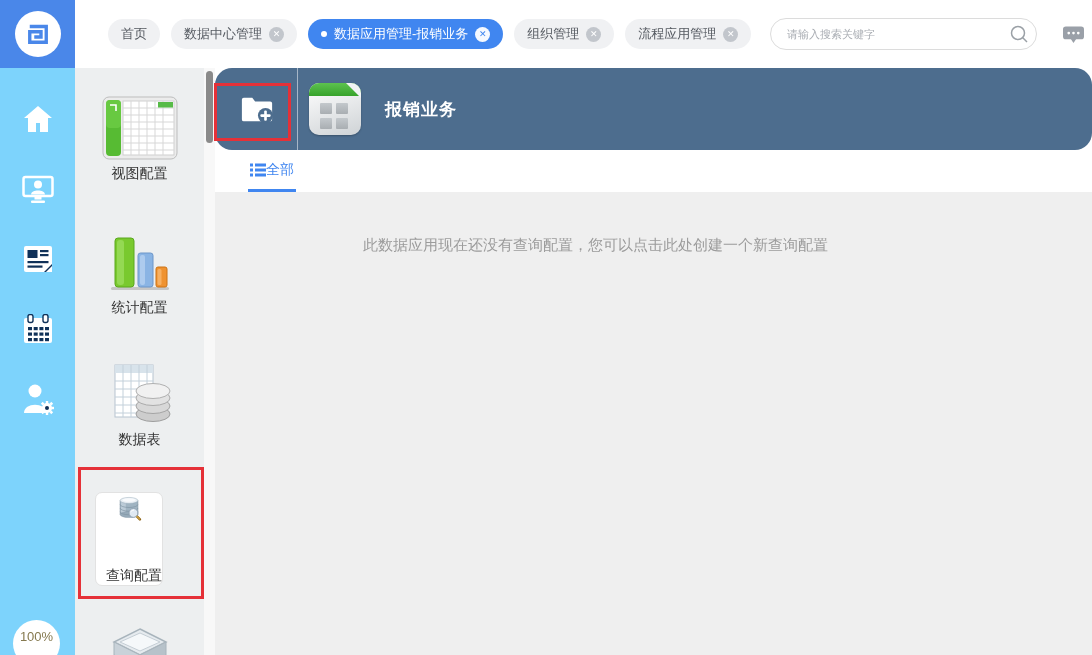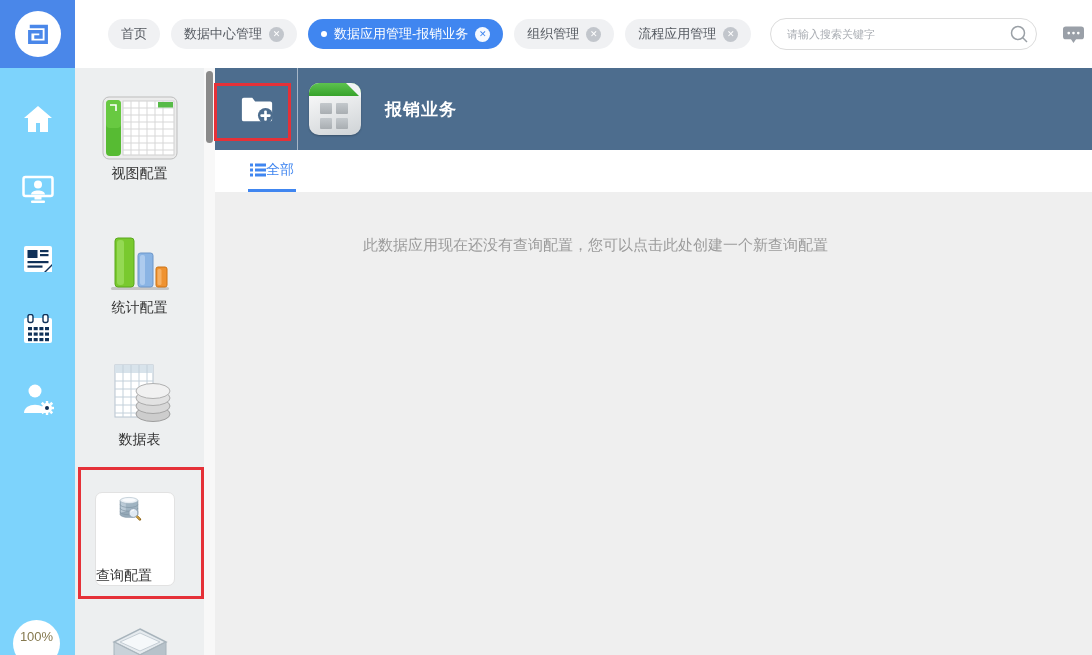--- a/index.html
+++ b/index.html
@@ -20,23 +20,23 @@
     background:#fff; color:#85794f; font-size:13px; display:flex; justify-content:center;
     padding-top:9px; cursor:pointer; }
 
   
   .module-sidebar { position:absolute; left:75px; top:68px; width:140px; height:587px; background:#edeff0; }
   .mod-scroll-track { position:absolute; right:0; top:0; width:11px; height:100%; background:#f8f8f8; }
   .mod-scroll-thumb { position:absolute; right:2px; top:3px; width:7px; height:72px; border-radius:4px; background:#8a8a8a; }
   .mod-item { position:absolute; left:0; width:129px; display:flex; flex-direction:column;
     align-items:center; cursor:pointer; }
   .mod-label { margin-top:5px; font-size:14px; color:#333; }
-  .mod-card { position:absolute; left:20px; top:424px; width:80px; height:94px; background:#fff;
+  .mod-card { position:absolute; left:20px; top:424px; width:68px; height:94px; background:#fff;
     border:1px solid #e2e2e2; border-radius:7px; display:flex; flex-direction:column;
-    align-items:flex-start; padding-top:3px; cursor:pointer;gap:46px; }
+    align-items:flex-end; padding-top:3px; cursor:pointer;gap:46px; }
   .mod-card .mod-label { margin-top:0; }
   .mod-partial { position:absolute; left:0; top:560px; width:129px; height:27px; overflow:hidden;
     display:flex; justify-content:center; cursor:pointer; }
 
   
   .annot { position:absolute; border:3px solid #e53138; z-index:50; pointer-events:none; }
   .annot-folder { left:214px; top:83px; width:77px; height:58px; }
   .annot-query { left:78px; top:467px; width:126px; height:132px; }
 
   
@@ -52,21 +52,21 @@
   .search-wrap { position:absolute; left:695px; top:18px; width:267px; height:32px;
     border:1px solid #dcdcdc; border-radius:16px; background:#fff; display:flex; align-items:center; }
   .search-input { flex:1; border:none; outline:none; background:transparent; padding:0 8px 0 16px;
     font-size:11px; color:#333; font-family:inherit; }
   .search-input::placeholder { color:#a9adb3; }
   .search-icon-btn { width:34px; height:30px; display:flex; align-items:center; justify-content:center; cursor:pointer; }
   .msg-icon { position:absolute; left:988px; top:26px; cursor:pointer; }
 
   
   .main { position:absolute; left:215px; top:68px; width:877px; height:587px; }
-  .main-header { position:absolute; left:0; top:0; width:877px; height:82px; background:#4d6d8e; }
+  .main-header { position:absolute; left:0; top:0; width:877px; height:82px; background:#4d6d8e;border-radius:17px; }
   .folder-btn { position:absolute; left:23px; top:25px; width:38px; height:32px; display:flex;
     align-items:center; justify-content:center; cursor:pointer; }
   .header-sep { position:absolute; left:82px; top:0; width:1px; height:82px; background:rgba(255,255,255,.5); }
   .app-icon { position:absolute; left:94px; top:15px; width:52px; height:52px; border-radius:10px;
     background:linear-gradient(160deg,#ffffff,#cfd3d6); overflow:hidden;
     box-shadow:0 1px 2px rgba(0,0,0,.25); }
   .app-icon .green-bar { position:absolute; left:0; top:0; width:52px; height:13px;
     background:linear-gradient(#5dc24f,#37a32b); }
   .app-icon .curl { position:absolute; right:0; top:0; width:0; height:0;
     border-style:solid; border-width:0 15px 15px 0; border-color:transparent #f2f4f5 transparent transparent; }

